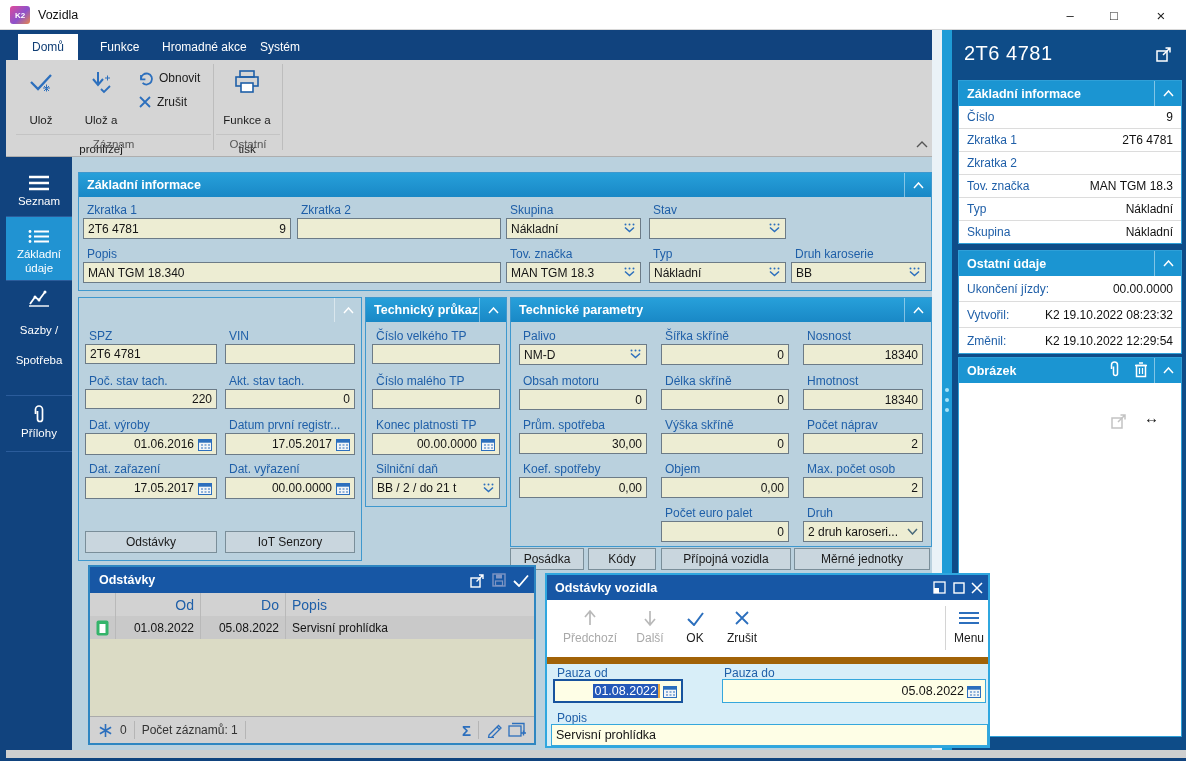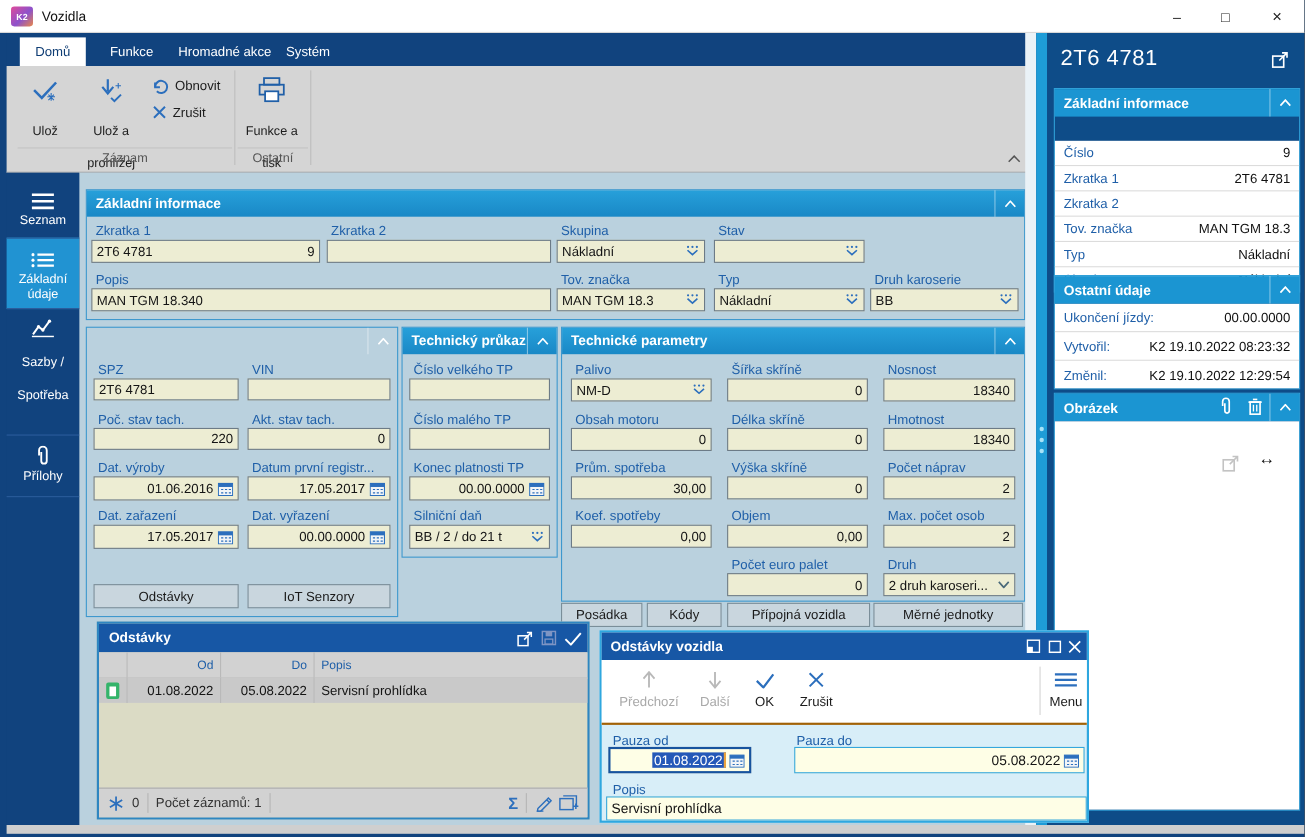--- a/index.html
+++ b/index.html
@@ -51,34 +51,34 @@
   .fld.right .v{text-align:right;}
   .fld .num{margin-left:4px;}
   .btn2{position:absolute;background:#C9D6DE;border:1px solid #7A8E99;display:flex;align-items:center;
         justify-content:center;font-size:12px;color:#1a1a1a;box-sizing:border-box;white-space:nowrap;overflow:hidden;}
   
   .owin{left:88px;top:565px;width:448px;height:180px;border:2px solid #2E86C1;background:#DBDBC5;z-index:20;}
   .otit{position:absolute;left:0;top:0;right:0;height:26px;background:#1757A5;color:#fff;font-weight:bold;
         font-size:12.5px;display:flex;align-items:center;padding:0 9px;box-sizing:border-box;}
   .otic{position:absolute;top:5px;display:flex;align-items:center;justify-content:center;width:18px;height:16px;}
   .thead{position:absolute;left:0;top:26px;right:0;height:23px;background:#D2D2D2;display:flex;
-         font-size:11px;color:#1F5FA8;border-bottom:1px solid #B5B5B5;}
+         font-size:14px;color:#1F5FA8;border-bottom:1px solid #B5B5B5;}
   .trow{position:absolute;left:0;top:49px;right:0;height:23px;background:#C9C9C9;display:flex;
         font-size:12px;color:#141414;}
   .tc{display:flex;align-items:center;box-sizing:border-box;border-right:1px solid #b9b9b9;padding:0 6px;}
   .tc.r{justify-content:flex-end;}
   .ostat{position:absolute;left:0;bottom:0;right:0;height:26px;background:#D2D2D2;border-top:1px solid #ababab;
          display:flex;align-items:center;font-size:12px;color:#333;}
   .vsep{width:1px;height:18px;background:#b5b5b5;margin:0 7px;}
   
   .dlg{left:545px;top:573px;width:445px;height:175px;border:2px solid #2FA7DF;background:#D8EEF8;z-index:30;}
   .dtit{position:absolute;left:0;top:0;right:0;height:25px;background:#1757A5;color:#fff;font-weight:bold;
         font-size:12.5px;display:flex;align-items:center;padding:0 8px;box-sizing:border-box;}
   .dtbtn{position:absolute;top:4px;width:17px;height:17px;display:flex;align-items:center;justify-content:center;color:#fff;font-size:12px;}
-  .dtool{position:absolute;left:0;top:25px;right:0;height:57px;background:#fff;border-bottom:2px solid #a16207;}
+  .dtool{position:absolute;left:0;top:25px;right:0;height:57px;background:#fff;border-bottom:7px solid #a16207;}
   .dtb{position:absolute;top:5px;display:flex;flex-direction:column;align-items:center;font-size:12px;color:#1c1c1c;}
   .dtb .ic{height:26px;display:flex;align-items:center;}
   .dtb.dis{color:#A9A9A9;}
   .dfld{position:absolute;background:#FEFEE6;border:1px solid #35A7DC;display:flex;align-items:center;
         font-size:12.5px;color:#141414;padding:0 4px;box-sizing:border-box;}
   .dfld .v{flex:1;text-align:right;white-space:nowrap;}
   .dfld.focus{border:2px solid #17539E;}
   .selval{background:#2458B8;color:#fff;padding:0 1px;border-right:2px solid #E8A33D;}
   .dlbl{position:absolute;color:#1F5FA8;font-size:12px;white-space:nowrap;}
   
@@ -527,21 +527,21 @@
     <div class="rsec" style="top:50px;">
       <div class="rshdr">
         <span>Základní informace</span>
         <span class="rschev">
             <svg width="11" height="7">
               <path d="M1 6 L5.5 1 L10 6" stroke="#fff" stroke-width="1.5" fill="none"></path>
             </svg>
           </span>
       </div>
       <div class="rsbody">
-        <div class="rrow" style="height:22px;margin-top:22px;">
+        <div class="rrow" style="height:22px;">
             <span class="rl">Číslo</span>
             <span class="rv">9</span>
           </div>
         <div class="rrow" style="height:22px;">
             <span class="rl">Zkratka 1</span>
             <span class="rv">2T6 4781</span>
           </div>
         <div class="rrow" style="height:22px;">
             <span class="rl">Zkratka 2</span>
             <span class="rv"></span>

